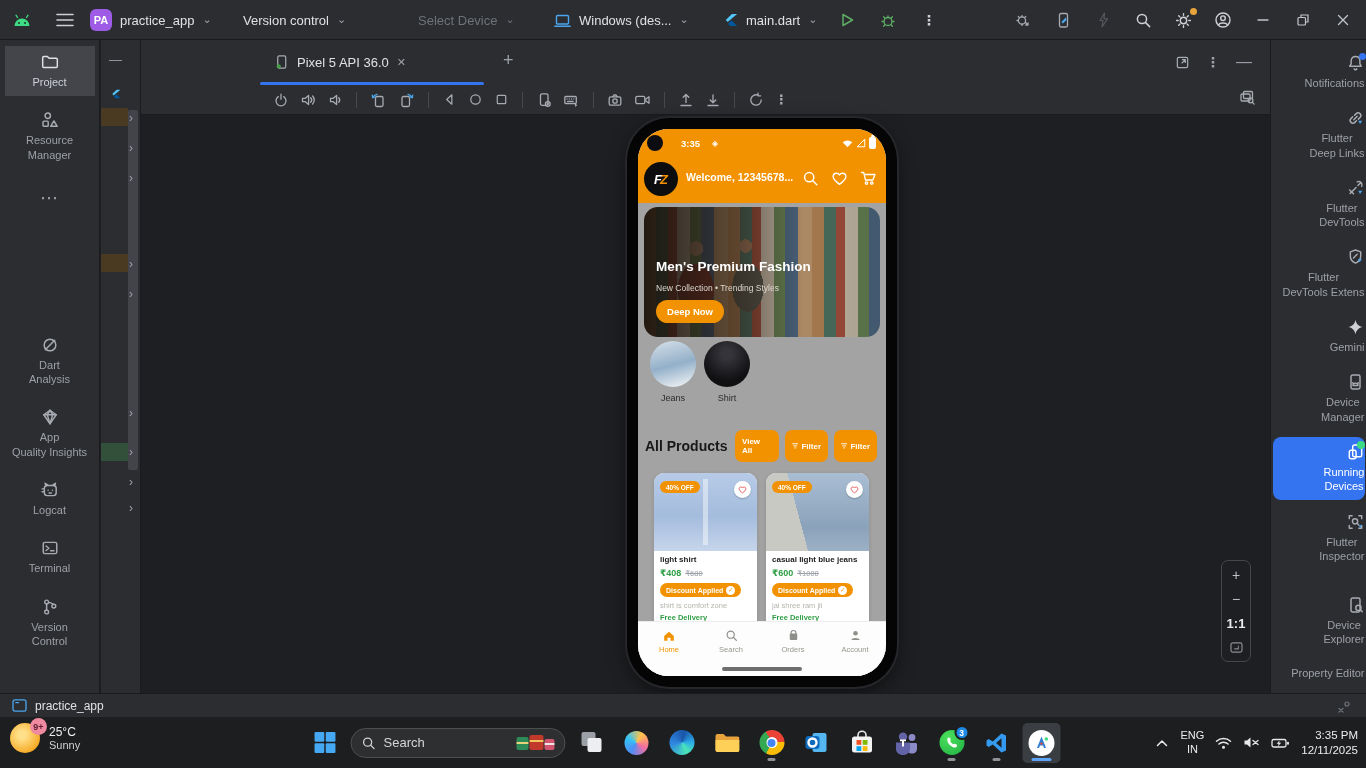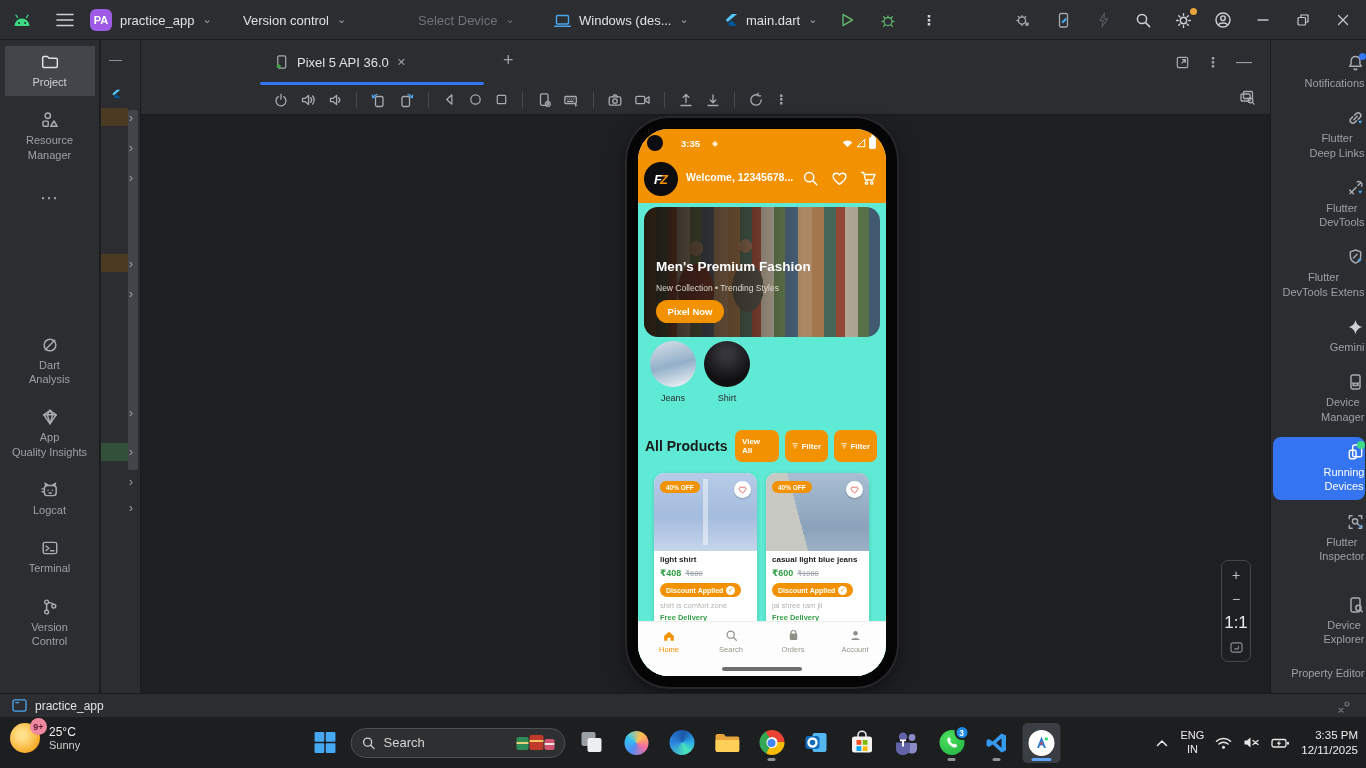--- a/index.html
+++ b/index.html
@@ -46,37 +46,37 @@
 .tab-plus{position:absolute;left:362px;top:10px;font-size:18px;color:#9da0a8}
 .tab-right{position:absolute;right:18px;top:0;height:44px;display:flex;align-items:center;gap:16px;color:#9da0a8}
 .toolrow{position:absolute;left:141px;top:85px;width:1129px;height:30px;background:#2b2d30;border-bottom:1px solid #1a1b1e;display:flex;align-items:center;gap:11px;padding-left:132px}
 .toolrow .sep{width:1px;height:16px;background:#46484d;margin:0 2px}
 .tool-right{position:absolute;right:14px;top:4px}
 .canvas{position:absolute;left:141px;top:115px;width:1129px;height:578px;background:#1e1f22}
 
 
 .zoomctrl{position:absolute;left:1080px;top:445px;width:30px;border:1px solid #45474c;border-radius:7px;display:flex;flex-direction:column;align-items:center;padding:3px 0;gap:2px}
 .zi{height:22px;display:flex;align-items:center;justify-content:center;color:#bfc2c8;font-size:14px;width:100%}
-.zi.lbl{font-size:17px;font-weight:normal;color:#e8eaed}
+.zi.lbl{font-size:13px;font-weight:bold;color:#e8eaed}
 
 
 .phone{position:absolute;left:486px;top:3px;width:270px;height:569px;background:#050506;border-radius:42px;box-shadow:0 0 0 2px #26272b,0 6px 18px rgba(0,0,0,.5)}
 .screen{position:absolute;left:11px;top:11px;width:248px;height:547px;border-radius:31px;overflow:hidden;background:#f6f6f7}
 .ph-head{position:absolute;left:0;top:0;width:248px;height:74px;background:#f39200}
 .punch{position:absolute;left:9px;top:6px;width:16px;height:16px;border-radius:50%;background:#0b0d12}
 .ph-time{position:absolute;left:43px;top:9px;font-size:9.5px;color:#fff;font-weight:bold;display:flex;gap:12px;align-items:center}
 .ph-status-r{position:absolute;right:10px;top:8px;display:flex;gap:3px;align-items:center}
 .batt{width:7px;height:12px;background:#fff;border-radius:2px;position:relative}
 .batt:before{content:"";position:absolute;left:1.5px;top:-2px;width:4px;height:2px;background:#fff;border-radius:1px}
 .ph-appbar{position:absolute;left:0;top:28px;width:248px;height:46px;display:flex;align-items:center}
 .ph-logo{position:absolute;left:6px;top:5px;width:34px;height:34px;border-radius:50%;background:#0d0d0f;display:flex;align-items:center;justify-content:center;font-size:13px;font-weight:bold;font-style:italic;color:#fff}
 .ph-logo b{color:#f39200;margin-left:-2px}
 .ph-welcome{position:absolute;left:48px;top:14px;font-size:10.5px;font-weight:bold;color:#fff;width:110px;white-space:nowrap;overflow:hidden}
 .ph-abicons{position:absolute;right:9px;top:13px;display:flex;gap:12px}
-.ph-body{position:absolute;left:0;top:74px;width:248px;height:473px;background:#5eead4}
+.ph-body{position:absolute;left:0;top:74px;width:248px;height:473px;background:#a3a3a3}
 
 .banner{position:absolute;left:6px;top:4px;width:236px;height:130px;border-radius:14px;overflow:hidden;
  background:
   linear-gradient(90deg,rgba(24,17,11,.93) 0%,rgba(34,24,16,.62) 40%,rgba(40,30,20,.18) 68%,rgba(30,24,16,.25) 100%),
   radial-gradient(30px 44px at 22% 64%,#8e3a30 0 60%,rgba(0,0,0,0) 61%),
   radial-gradient(26px 40px at 44% 62%,#5a5d55 0 60%,rgba(0,0,0,0) 61%),
   radial-gradient(12px 12px at 22% 32%,#caa183 0 60%,rgba(0,0,0,0) 61%),
   radial-gradient(11px 11px at 43% 30%,#b98a6a 0 60%,rgba(0,0,0,0) 61%),
   repeating-linear-gradient(90deg,#c08c5a 0 12px,#4e7a6a 12px 24px,#b25340 24px 33px,#d8cdb9 33px 46px,#6b8d5a 46px 57px,#4e6e8e 57px 70px,#c9a176 70px 84px)}
 .bn-title{position:absolute;left:12px;top:52px;font-size:13.5px;font-weight:bold;color:#fff}
@@ -592,21 +592,21 @@
                 <circle cx="11.8" cy="13" r="1.2"></circle>
               </svg>
             </span>
         </div>
       </div>
 
       <div class="ph-body">
         <div class="banner">
           <div class="bn-title">Men's Premium Fashion</div>
           <div class="bn-sub">New Collection • Trending Styles</div>
-          <div class="bn-cta">Pixel Now</div>
+          <div class="bn-cta">Deep Now</div>
         </div>
 
         <div class="cat-circ cat-jeans"></div>
         <div class="cat-circ cat-shirt"></div>
         <div class="cat-lbl" style="left:12px">Jeans</div>
         <div class="cat-lbl" style="left:66px">Shirt</div>
 
         <div class="sect">
           <span class="sect-title">All Products</span>
           <span class="pill viewall">View All</span>

